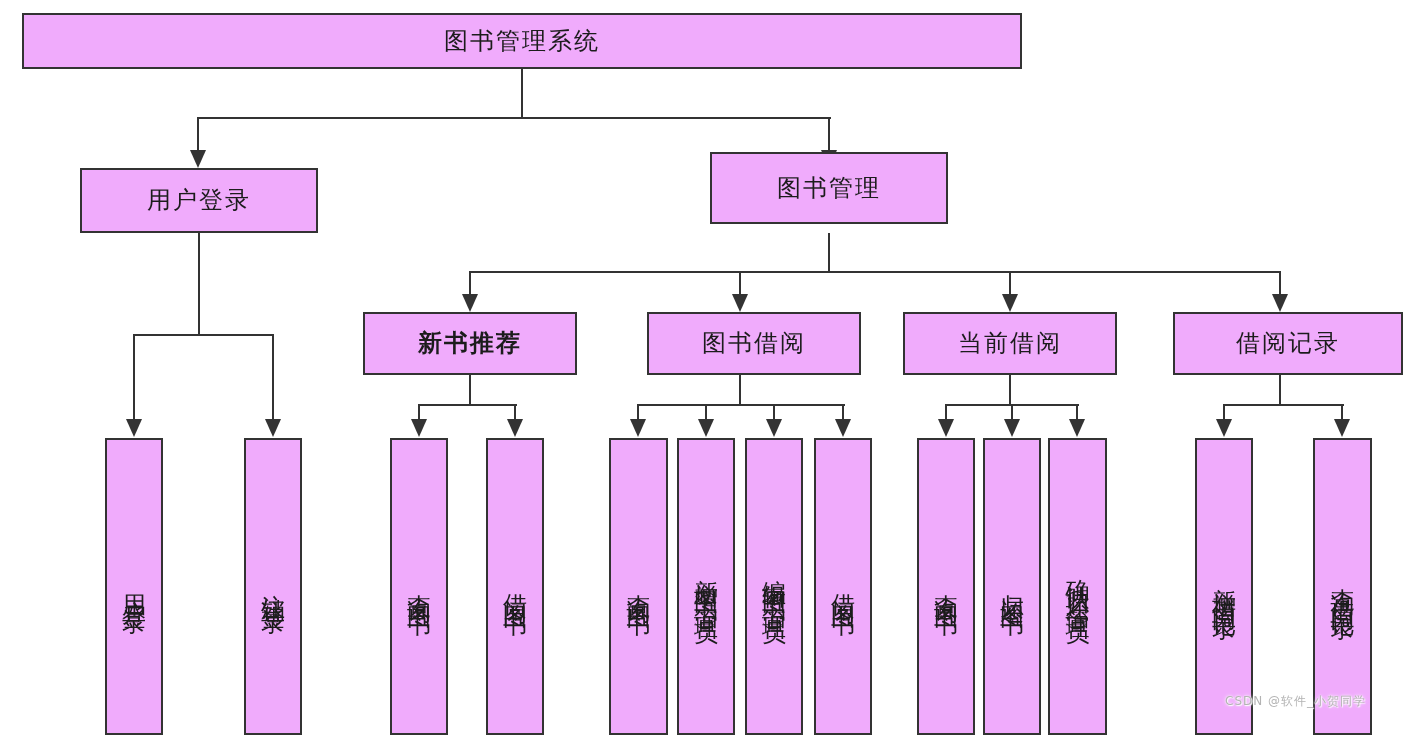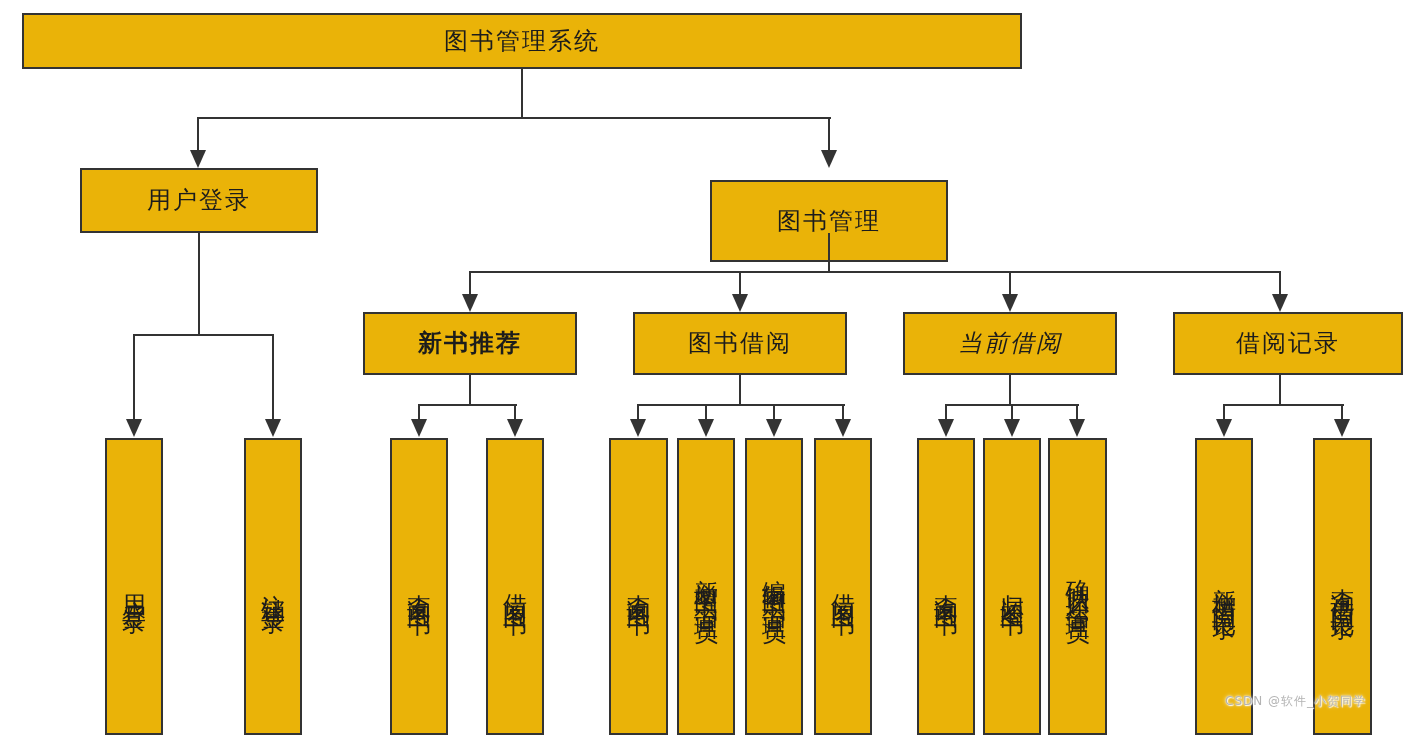--- a/index.html
+++ b/index.html
@@ -7,21 +7,21 @@
   body {
     width:1405px; height:747px; position:relative; overflow:hidden;
     background:#ffffff;
     font-family:"DejaVu Sans","Liberation Sans",sans-serif;
   }
   .stage { position:absolute; left:0; top:0; width:1405px; height:747px; }
 
   
   .box {
     position:absolute; box-sizing:border-box;
-    background:#eab308; border:2px solid #333333;
+    background:#f0abfc; border:2px solid #333333;
     display:flex; align-items:center; justify-content:center;
   }
   .lbl {
     font-size:24px; color:#1c1c1c; letter-spacing:2px;
     white-space:nowrap; line-height:1.2;
   }
   .vbox .lbl {
     writing-mode:vertical-rl; text-orientation:mixed;
     letter-spacing:6px; white-space:nowrap; line-height:1;
   }
@@ -56,21 +56,21 @@
   <div class="vl" style="left:521px;top:69px;height:50px;"></div>
   <div class="hl" style="left:197px;top:117px;width:634px;"></div>
   <div class="vl" style="left:197px;top:119px;height:35px;"></div>
   <div class="arr" style="left:190px;top:150px;"></div>
   <div class="vl" style="left:828px;top:119px;height:35px;"></div>
   <div class="arr" style="left:821px;top:150px;"></div>
 
   <div class="box" style="left:80px;top:168px;width:238px;height:65px;">
     <span class="lbl">用户登录</span>
   </div>
-  <div class="box" style="left:710px;top:180px;width:238px;height:82px;">
+  <div class="box" style="left:710px;top:152px;width:238px;height:72px;">
     <span class="lbl">图书管理</span>
   </div>
 
   <div class="vl" style="left:198px;top:233px;height:103px;"></div>
   <div class="hl" style="left:133px;top:334px;width:141px;"></div>
   <div class="vl" style="left:133px;top:336px;height:88px;"></div>
   <div class="arr" style="left:126px;top:419px;"></div>
   <div class="vl" style="left:272px;top:336px;height:88px;"></div>
   <div class="arr" style="left:265px;top:419px;"></div>
 
@@ -81,24 +81,24 @@
   <div class="vl" style="left:739px;top:273px;height:27px;"></div>
   <div class="arr" style="left:732px;top:294px;"></div>
   <div class="vl" style="left:1009px;top:273px;height:27px;"></div>
   <div class="arr" style="left:1002px;top:294px;"></div>
   <div class="vl" style="left:1279px;top:273px;height:27px;"></div>
   <div class="arr" style="left:1272px;top:294px;"></div>
 
   <div class="box" style="left:363px;top:312px;width:214px;height:63px;font-weight:bold;">
     <span class="lbl">新书推荐</span>
   </div>
-  <div class="box" style="left:633px;top:312px;width:214px;height:63px;align-items:center;">
+  <div class="box" style="left:647px;top:312px;width:214px;height:63px;align-items:center;">
     <span class="lbl">图书借阅</span>
   </div>
-  <div class="box" style="left:903px;top:312px;width:214px;height:63px;font-style:italic;">
+  <div class="box" style="left:903px;top:312px;width:214px;height:63px;">
     <span class="lbl">当前借阅</span>
   </div>
   <div class="box" style="left:1173px;top:312px;width:230px;height:63px;">
     <span class="lbl">借阅记录</span>
   </div>
 
   <div class="vl" style="left:469px;top:375px;height:31px;"></div>
   <div class="hl" style="left:418px;top:404px;width:99px;"></div>
   <div class="vl" style="left:418px;top:406px;height:18px;"></div>
   <div class="arr" style="left:411px;top:419px;"></div>

